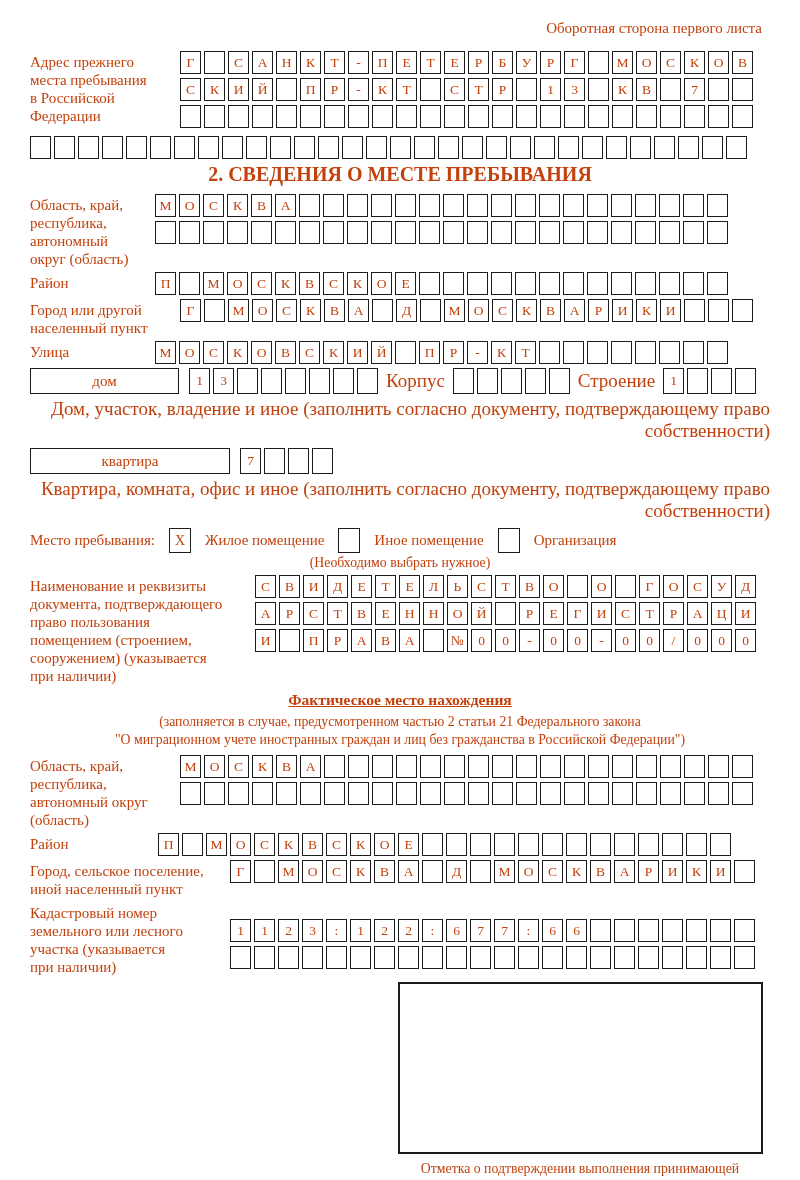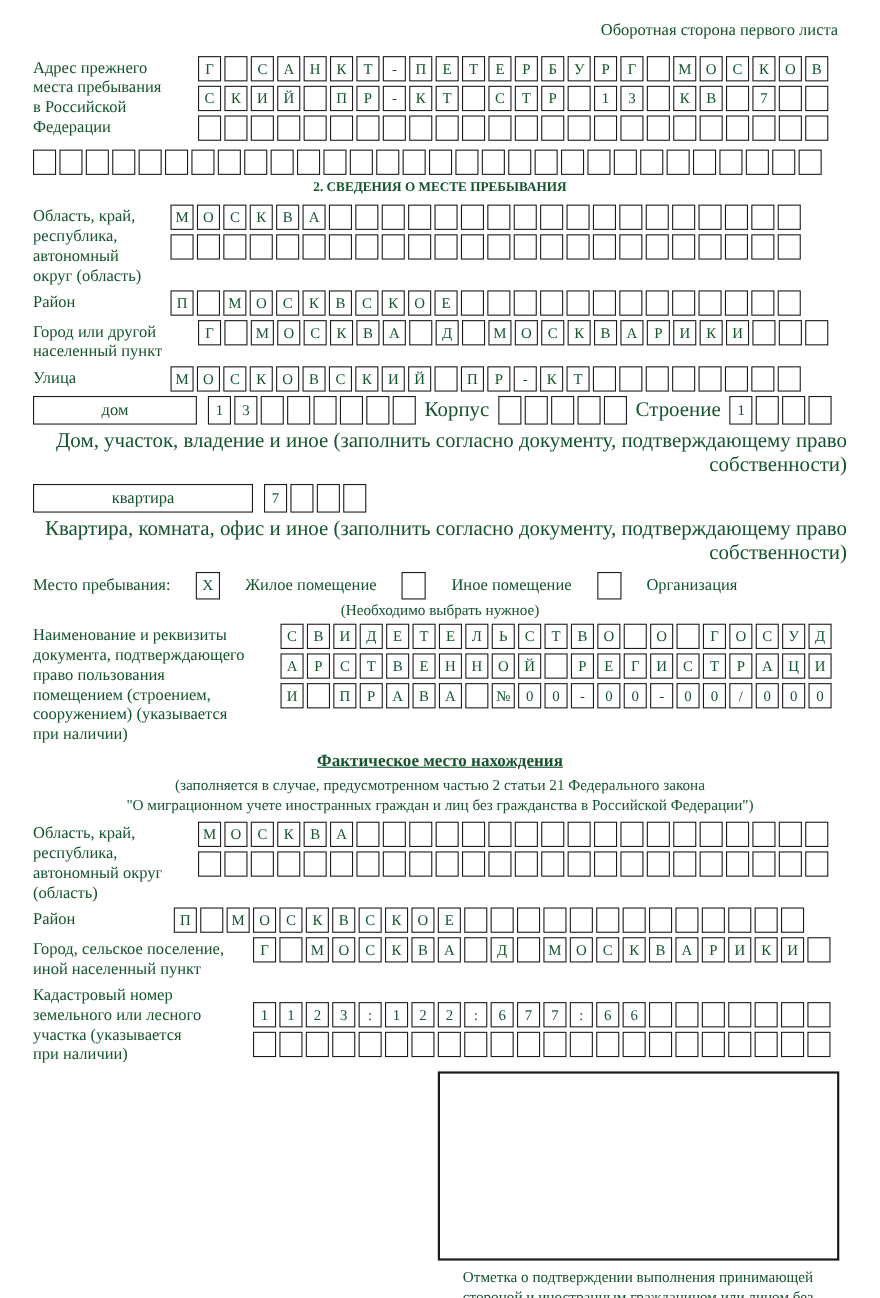--- a/index.html
+++ b/index.html
@@ -1,47 +1,47 @@
 <!DOCTYPE html>
 <html><head>
 <meta charset="utf-8">
 <style>
   * { margin:0; padding:0; box-sizing:border-box; }
   body { background:#fff; }
   .page {
     position:relative; width:800px; height:1180px; margin:0 auto;
-    padding:20px 30px 0 30px; background:#fff; color:#14532d;
+    padding:20px 30px 0 30px; background:#fff; color:#c2410c;
     font-family:"Liberation Serif","DejaVu Serif",serif; overflow:hidden;
   }
   .header-right { text-align:right; font-size:15px; padding-right:8px; }
   .frow { display:flex; align-items:flex-start; margin-bottom:4px; }
   .flabel { font-size:15px; line-height:18px; white-space:pre-line; flex:none; padding-top:2px; }
   .w125 { width:125px; } .w128 { width:128px; } .w150 { width:150px; }
   .w200 { width:200px; } .w225 { width:225px; }
   .rows .cells { margin-bottom:4px; }
   .cells { display:flex; gap:3px; flex:none; }
   .cell {
     width:21px; height:23px; border:1.6px solid #1c1c1c; flex:none;
     display:flex; align-items:center; justify-content:center;
     font-size:13.5px; line-height:1;
   }
   .caption { font-size:13.8px; text-align:center; margin:2px 0 4px; }
   .note-left { font-size:19px; text-align:right; margin:0 0 6px; }
-  .section-title { text-align:center; font-weight:bold; font-size:12px; margin:4px 0 8px; }
+  .section-title { text-align:center; font-weight:bold; font-size:20px; margin:4px 0 8px; }
   .sub-title { text-align:center; font-weight:bold; font-size:15.5px; margin:6px 0 4px;text-decoration:underline; }
   .center-note { font-size:13.8px; text-align:center; white-space:pre-line; line-height:18px; margin-bottom:6px; }
   .label-box {
     border:1.6px solid #1c1c1c; height:26px; flex:none;
     display:flex; align-items:center; justify-content:center; font-size:15px;
   }
   .lb-house { width:149px; margin-right:10px; }
   .lb-apt { width:200px; margin-right:10px; }
   .inline-label { font-size:19px; line-height:26px; padding:0 8px; flex:none; }
   .house-cells .cell, .apt-cells .cell { height:26px; }
-  .stay-row { display:flex; align-items:center; margin:4px 0 2px;gap:9px; }
+  .stay-row { display:flex; align-items:center; margin:4px 0 2px; }
   .stay-row .lbl { font-size:15px; flex:none; }
   .checkbox {
     width:22px; height:25px; border:1.6px solid #1c1c1c; flex:none;
     display:flex; align-items:center; justify-content:center;
     font-size:14px; margin:0 14px;
   }
   .offset-top { margin-top:17px; }
   .stamp-box { width:365px; height:172px; border:2px solid #1c1c1c; margin:6px 0 0 368px; }
   .stamp-caption {
     width:410px; margin:5px 0 0 345px; text-align:center;

